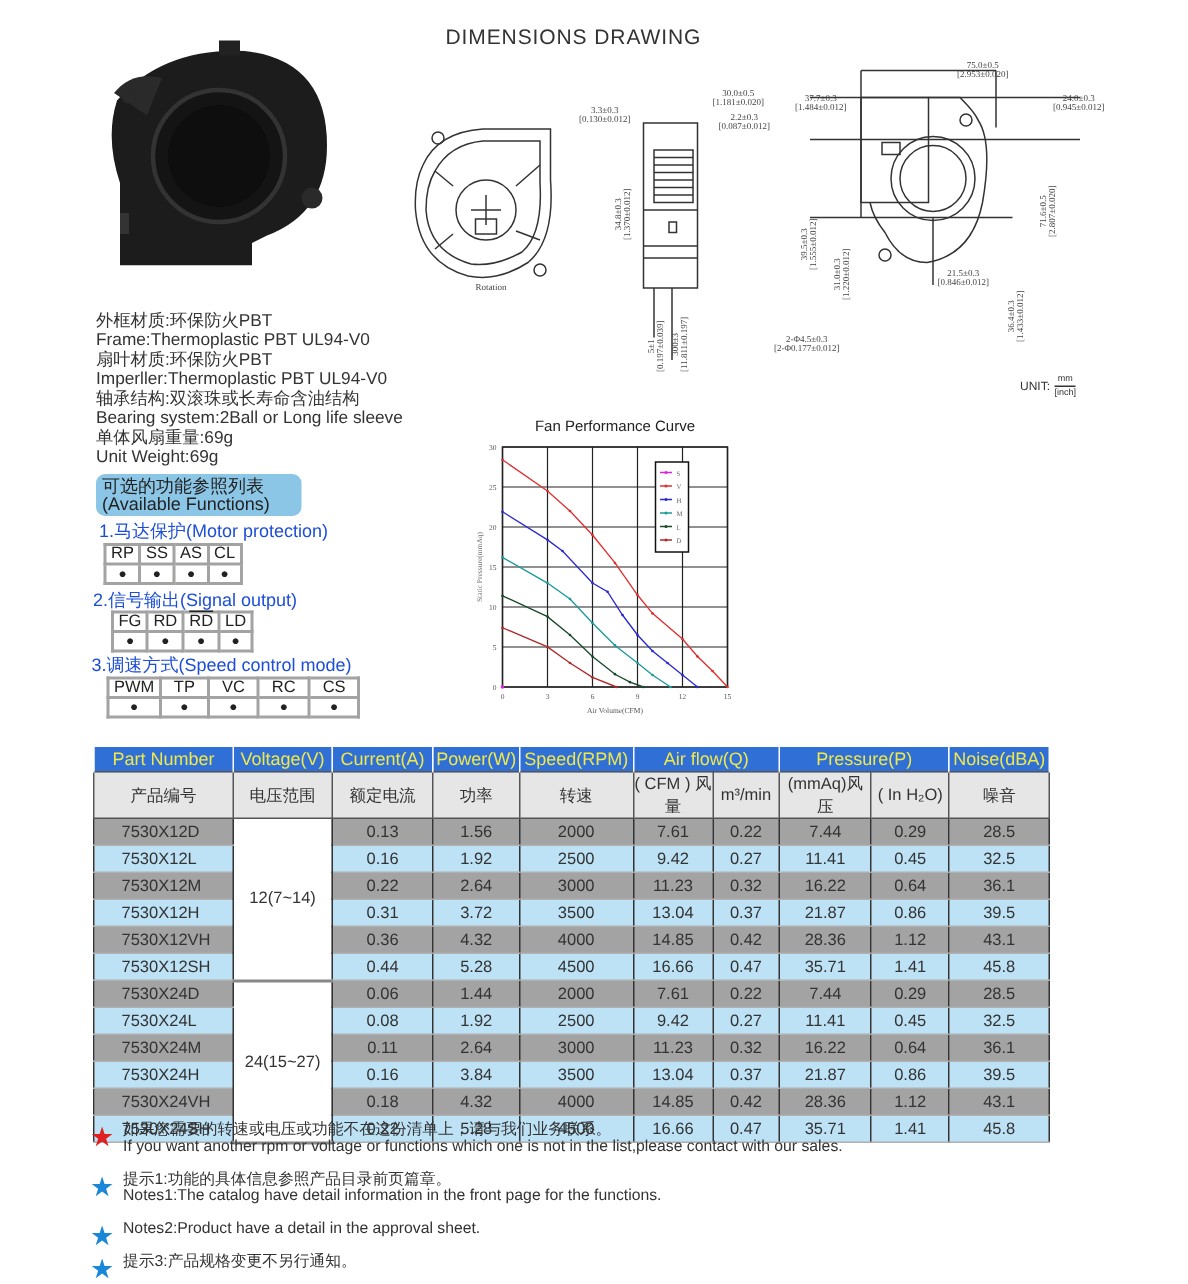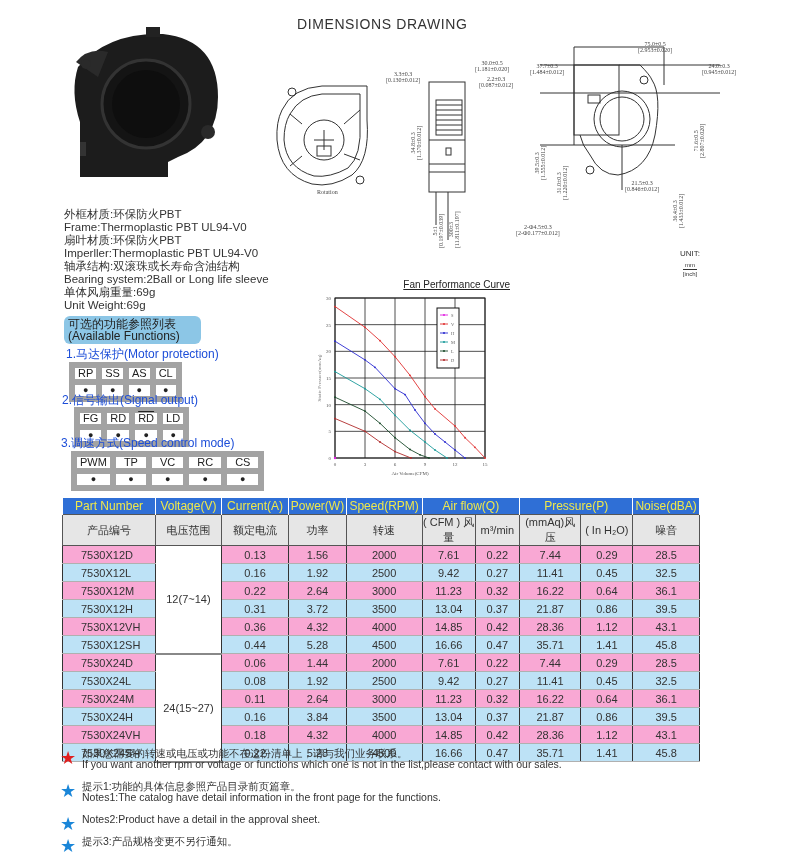--- a/index.html
+++ b/index.html
@@ -4,29 +4,29 @@
 <style>
   html,body{margin:0;padding:0;background:#fff;}
   body{width:792px;height:856px;position:relative;overflow:hidden;font-family:"Liberation Sans",sans-serif;color:#222;}
   .abs{position:absolute;}
   .title{left:297px;top:16px;font-size:14px;letter-spacing:0.6px;color:#333;}
   .specs{left:64px;top:208px;font-size:11.5px;line-height:13px;color:#333;}
   .specs div{white-space:nowrap;}
   .fn-head{left:64px;top:316px;width:137px;height:28px;background:#8cc6e6;border-radius:6px;font-size:12px;line-height:12px;padding:2px 4px;box-sizing:border-box;color:#222;}
   .fn-label{font-size:12px;color:#1d4ed8;white-space:nowrap;}
   table.fn{border-collapse:collapse;position:absolute;font-size:11px;}
-  table.fn td{border:6px solid #a3a3a3;text-align:center;padding:0 3px;height:11px;line-height:11px;}
+  table.fn td{border:2px solid #a3a3a3;text-align:center;padding:0 3px;height:11px;line-height:11px;}
   table.fn td.dot{font-size:9px;}
   .ovl{text-decoration:overline;}
   
   table.main{position:absolute;left:62px;top:497px;border-collapse:collapse;font-size:11px;width:638px;table-layout:fixed;}
   table.main th{background:#2f6fd6;color:#f0e84a;font-weight:normal;font-size:12px;height:16px;padding:0;border:1px solid #fff;border-bottom:none;}
   table.main tr.sub td{background:#e6e6e6;color:#333;text-align:center;height:14px;border:1px solid #555;font-size:11px;}
   table.main td{text-align:center;height:17px;padding:0;border-left:1px solid #333;border-right:1px solid #333;border-bottom:1px solid #b0b0b0;color:#333;}
-  table.main tr.g td{background:#f9a8d4;}
+  table.main tr.g td{background:#a3a3a3;}
   table.main tr.b td{background:#bde2f6;}
   table.main td.pn{text-align:left;padding-left:18px;}
   table.main td.volt{background:#fff !important;border-bottom:2px solid #888;}
   .notes{left:60px;top:748px;font-size:10.5px;line-height:11px;color:#333;}
   .note{position:relative;padding-left:22px;margin-bottom:11px;}
   .star{position:absolute;left:0;top:1px;font-size:18px;line-height:18px;}
   .unit{left:680px;top:249px;font-size:8px;color:#333;}
   .dim{font-family:"Liberation Serif",serif;font-size:6px;color:#444;white-space:nowrap;}
 </style>
 </head>
@@ -156,21 +156,21 @@
   </div>
 <div class="abs dim" style="left:672px;top:228px;transform:rotate(-90deg);transform-origin:left top;text-align:center;">
     <div>36.4±0.3</div>
     <div>[1.433±0.012]</div>
   </div>
 <div class="abs dim" style="left:516px;top:224px;text-align:center;">
     <div>2-Φ4.5±0.3</div>
     <div>[2-Φ0.177±0.012]</div>
   </div>
 
-<div class="abs unit" style="display:flex;align-items:center;gap:3px;flex-direction:column;">
+<div class="abs unit" style="display:flex;align-items:center;gap:3px;">
   <span>UNIT:</span>
   <span style="display:inline-block;text-align:center;font-size:6px;line-height:8px;">
     <span style="display:block;border-bottom:1px solid #333;">mm</span>
     <span style="display:block;">[inch]</span>
   </span>
 </div>
 
 <div class="abs specs">
   <div>外框材质:环保防火PBT</div>
   <div>Frame:Thermoplastic PBT UL94-V0</div>
@@ -233,21 +233,21 @@
   <tr>
         <td class="dot">●</td>
         <td class="dot">●</td>
         <td class="dot">●</td>
         <td class="dot">●</td>
         <td class="dot">●</td>
       </tr>
 </tbody>
   </table>
 
-<div class="abs" style="left:310px;top:279px;width:200px;font-size:10px;text-align:right;color:#222;text-decoration:underline;">Fan Performance Curve</div>
+<div class="abs" style="left:310px;top:279px;width:200px;font-size:10px;text-align:center;color:#222;">Fan Performance Curve</div>
 <div class="abs" id="chart" style="left:315px;top:290px;width:180px;height:195px;"><svg width="180" height="195" viewBox="0 0 180 195" xmlns="http://www.w3.org/2000/svg">
       <rect x="20" y="8" width="150" height="160" fill="#fff" stroke="#222" stroke-width="1"></rect>
       <line x1="20" y1="8" x2="20" y2="168" stroke="#222" stroke-width="0.8"></line>
       <text x="20" y="176" font-size="5" text-anchor="middle" fill="#555" font-family="Liberation Serif, serif">0</text>
       <line x1="50" y1="8" x2="50" y2="168" stroke="#222" stroke-width="0.8"></line>
       <text x="50" y="176" font-size="5" text-anchor="middle" fill="#555" font-family="Liberation Serif, serif">3</text>
       <line x1="80" y1="8" x2="80" y2="168" stroke="#222" stroke-width="0.8"></line>
       <text x="80" y="176" font-size="5" text-anchor="middle" fill="#555" font-family="Liberation Serif, serif">6</text>
       <line x1="110" y1="8" x2="110" y2="168" stroke="#222" stroke-width="0.8"></line>
       <text x="110" y="176" font-size="5" text-anchor="middle" fill="#555" font-family="Liberation Serif, serif">9</text>

